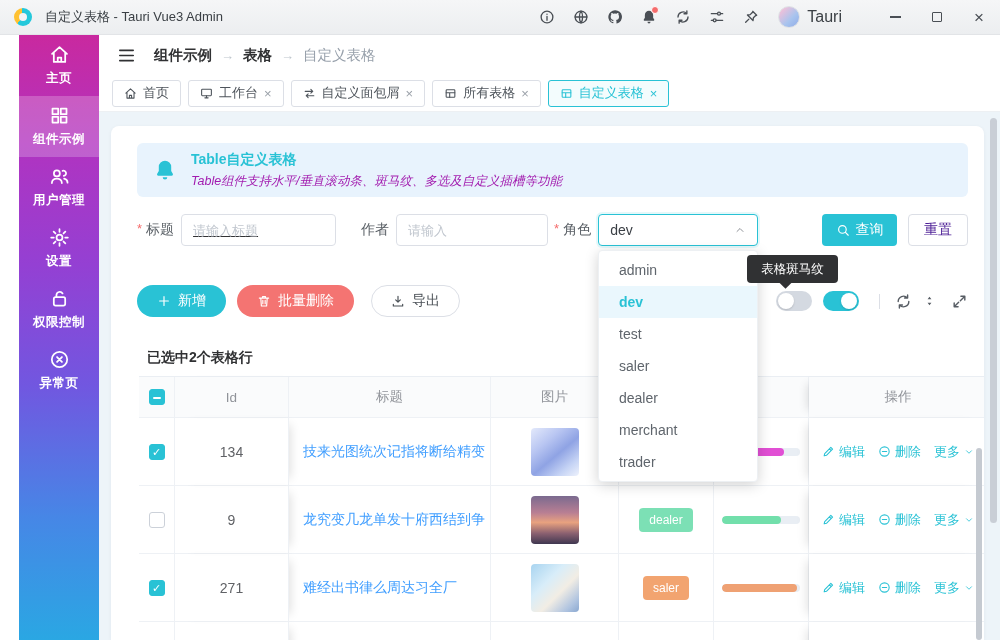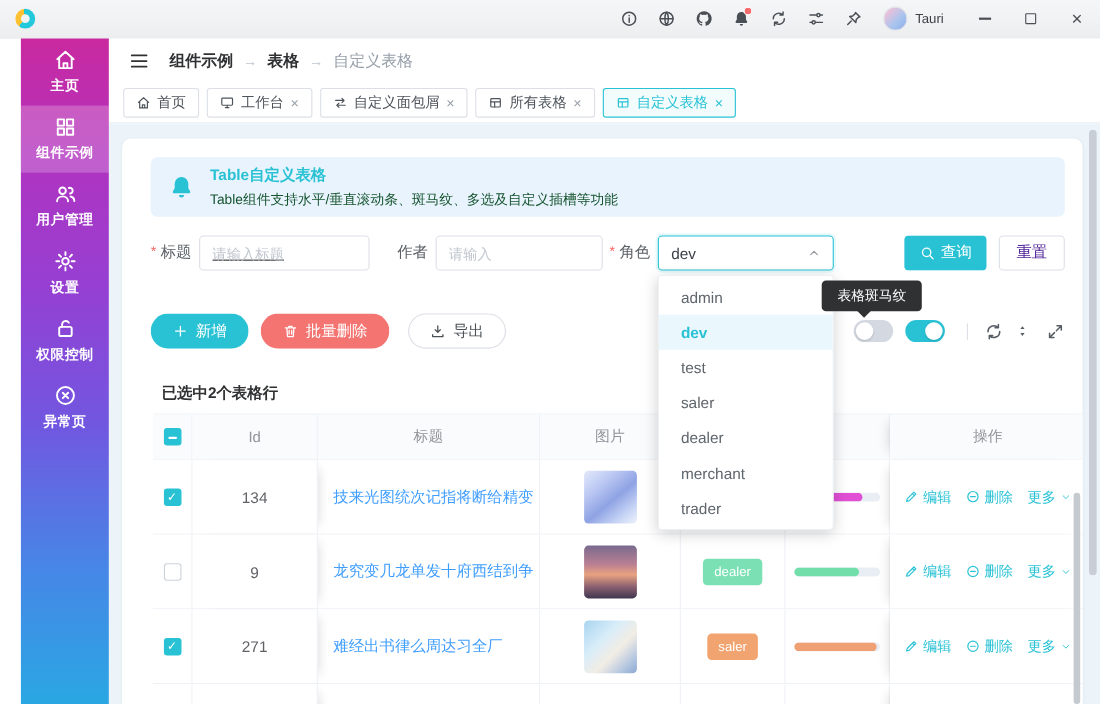--- a/index.html
+++ b/index.html
@@ -11,21 +11,21 @@
   
   .titlebar { height:35px; background:linear-gradient(#f5f6f7,#eceef0); border-bottom:1px solid #e2e4e7; display:flex; align-items:center; padding:0 0 0 14px; }
   .logo { width:18px; height:18px; border-radius:50%; background:conic-gradient(from 220deg,#ffc131 0 130deg,#24c8db 130deg 360deg); position:relative; }
   .logo::after { content:""; position:absolute; inset:5px; border-radius:50%; background:#f2f3f5; }
   .tb-title { margin-left:13px; font-size:13px; color:#3b4045; }
   .tb-right { margin-left:auto; display:flex; align-items:center; }
   .tb-icon { width:34px; height:35px; display:flex; align-items:center; justify-content:center; color:#4a4f55; position:relative; }
   .tb-icon svg { width:16px; height:16px; }
   .tb-dot { position:absolute; top:6px; right:7px; width:8px; height:8px; border-radius:50%; background:#f56c6c; border:1px solid #fff; }
   .avatar { width:22px; height:22px; border-radius:50%; background:linear-gradient(135deg,#f5c0d8 10%,#a8c4ee 60%,#8face8); margin:0 7px 0 10px; border:1px solid #dfe2e6; }
-  .tb-user { font-size:12px; color:#3b4045; margin-right:16px; }
+  .tb-user { font-size:16px; color:#3b4045; margin-right:32px; }
   .win-btn { width:42px; height:35px; display:flex; align-items:center; justify-content:center; color:#4a4f55; }
   .wb-min { width:11px; height:1.4px; background:#4a4f55; }
   .wb-max { width:10px; height:10px; border:1.4px solid #4a4f55; border-radius:1px; }
   .wb-close { font-size:17px; line-height:1; color:#4a4f55; }
 
   
   .body-wrap { display:flex; height:605px; }
   .sidebar { width:80px; flex:0 0 80px; background:linear-gradient(180deg,#c9299f 0%,#b133c0 18%,#9440d3 38%,#7157e0 58%,#4687e6 80%,#2aa7e3 100%); color:#fff; padding-top:0;margin-left:19px; }
   .side-item { height:61px; display:flex; flex-direction:column; align-items:center; justify-content:center; gap:5px; }
   .side-item svg { width:21px; height:21px; }
@@ -50,21 +50,21 @@
   .tab.active .tab-close { color:#29c2d5; }
 
   
   .content { flex:1; position:relative; background:#edf4f9; }
   .page-scrollbar { position:absolute; right:3px; top:6px; width:7px; height:405px; border-radius:4px; background:#c9ced6; }
   .card { position:absolute; left:12px; right:16px; top:14px; bottom:0; background:#fff; border-radius:8px 8px 0 0; box-shadow:0 1px 4px rgba(31,45,61,.05); padding:17px 16px 0 26px; overflow:hidden; }
 
   .notice { height:54px; background:#e8f3fd; border-radius:6px; display:flex; align-items:center; padding:0 16px; gap:14px; }
   .notice svg { width:24px; height:24px; }
   .notice-title { color:#29c2d5; font-weight:bold; font-size:14px; }
-  .notice-sub { color:#14532d; font-size:12.5px; margin-top:4px; }
+  .notice-sub { color:#a21caf; font-size:12.5px; margin-top:4px;font-style:italic; }
 
   
   .form-row { margin-top:17px; height:32px; display:flex; align-items:center; }
   .f-label { font-size:14px; color:#5a6066; white-space:nowrap; }
   .req::before { content:"*"; color:#f56c6c; margin-right:4px; font-size:13px; vertical-align:1px; }
   .f-input { height:32px; border:1px solid #dcdfe6; border-radius:4px; padding:0 11px; font-size:13px; color:#303133; outline:none; background:#fff; font-family:inherit; }
   .f-input::placeholder { color:#c0c6ce; }
   .f-select { height:32px; width:160px; border:1px solid #29c2d5; border-radius:4px; box-shadow:0 0 0 2px rgba(41,194,213,.12); display:flex; align-items:center; justify-content:space-between; padding:0 11px; font-size:14px; color:#3a3f45; background:#fff; }
   .f-select svg { width:12px; height:12px; color:#909399; }
   .btn { height:32px; border-radius:4px; display:flex; align-items:center; justify-content:center; gap:6px; font-size:14px; border:1px solid transparent; }
@@ -226,20 +226,21 @@
       <path d="M3.5 17h3M11 17h9.5"></path>
       <circle cx="8.5" cy="17" r="2.2"></circle>
     </symbol>
   <symbol id="i-pin" viewBox="0 0 24 24">
       <path d="m14.5 3.5 6 6-1.8.6-3.1 3.1-.6 4.1-8.3-8.3 4.1-.6 3.1-3.1 1.8-.6zM8.8 15.2 4 20"></path>
     </symbol>
 </svg>
 
 <div class="titlebar">
   <div class="logo"></div>
+  <div class="tb-title">自定义表格 - Tauri Vue3 Admin</div>
   <div class="tb-right">
     <div class="tb-icon">
         <svg class="ic">
           <use href="#i-info"></use>
         </svg>
       </div>
     <div class="tb-icon">
         <svg class="ic">
           <use href="#i-globe"></use>
         </svg>

